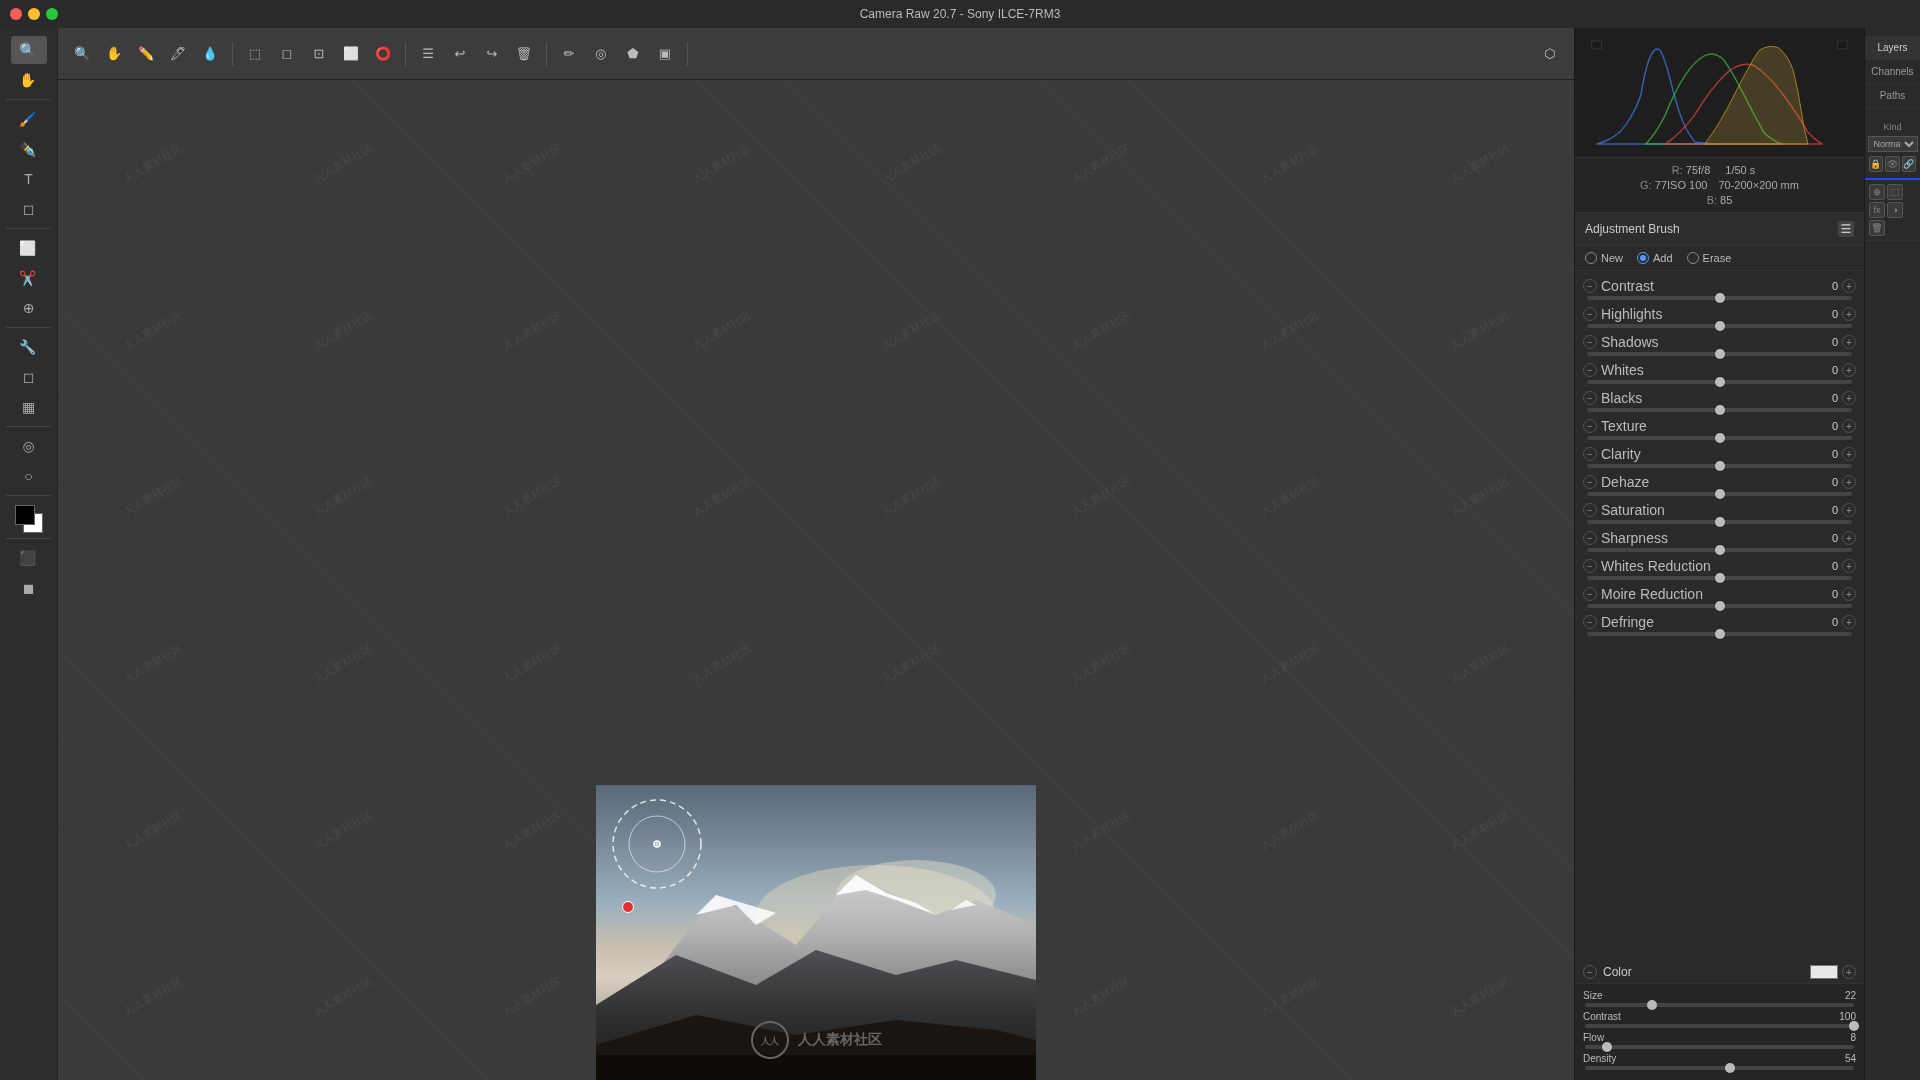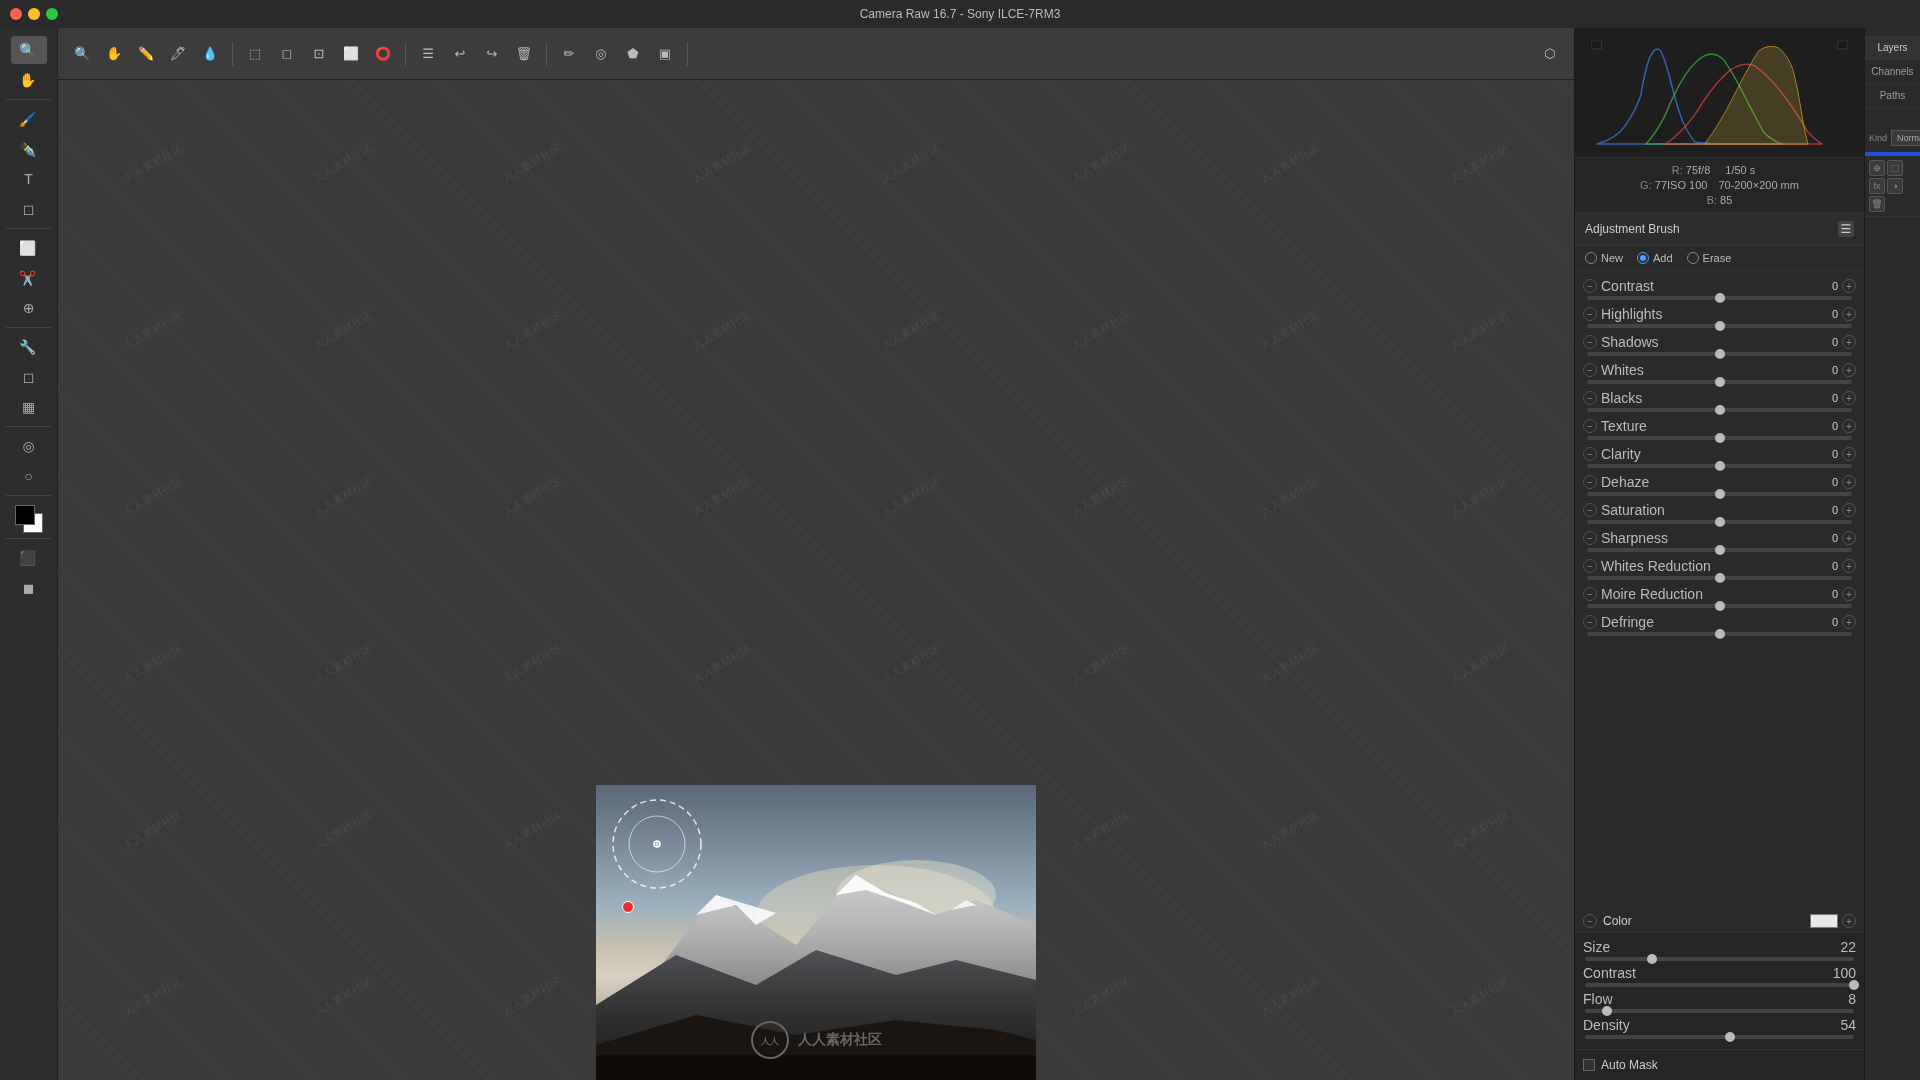--- a/index.html
+++ b/index.html
@@ -433,21 +433,21 @@
       background: #252525;
     }
     .size-row {
       display: flex;
       flex-direction: column;
       margin-bottom: 4px;
     }
     .size-header {
       display: flex;
       justify-content: space-between;
-      font-size: 14px;
+      font-size: 10px;
       color: #bbb;
       margin-bottom: 2px;
     }
     .size-track {
       height: 4px;
       background: #444;
       border-radius: 2px;
       position: relative;
       margin: 0 2px;
     }
@@ -494,23 +494,23 @@
       color: #999;
       text-align: center;
       cursor: pointer;
       border-bottom: 1px solid #333;
     }
     .fr-tab.active { color: #ccc; background: #333; }
 
     .fr-controls {
       padding: 6px 4px;
       display: flex;
+      flex-direction: column;
       gap: 4px;
-      border-bottom: 4px solid #1d4ed8;
-      margin-top: 8px;
+      border-bottom: 2px solid #1d4ed8;
     }
     .fr-row {
       display: flex;
       gap: 3px;
       align-items: center;
       justify-content: center;
     }
     .fr-icon {
       width: 16px;
       height: 16px;
@@ -555,21 +555,21 @@
   </style>
 </head>
 <body>
 
 <div id="titlebar">
   <div class="traffic-lights">
     <div class="traffic-light tl-red"></div>
     <div class="traffic-light tl-yellow"></div>
     <div class="traffic-light tl-green"></div>
   </div>
-  <span class="title">Camera Raw 16.7 - Sony ILCE-7RM3</span>
+  <span class="title">Camera Raw 20.7 - Sony ILCE-7RM3</span>
 </div>
 
 <div id="main-layout">
 
   <div id="left-toolbar">
 
     <div class="tool-btn active">🔍</div>
     <div class="tool-btn">✋</div>
     <div class="tool-separator"></div>
     <div class="tool-btn">🖌️</div>
@@ -1065,26 +1065,20 @@
     <div class="size-header">
       <span>Density</span>
       <span>54</span>
     </div>
     <div class="size-track">
       <div class="size-thumb" style="left: 54%;"></div>
     </div>
   </div>
       </div>
 
-    <div style="padding: 4px 8px; background:#252525; border-top:1px solid #333;">
-      <div class="auto-mask-row">
-        <div class="checkbox-box"></div>
-        <span>Auto Mask</span>
-      </div>
-    </div>
   </div>
 
   <div id="far-right">
     <div class="far-right-tabs">
       <div class="fr-tab active">Layers</div>
       <div class="fr-tab">Channels</div>
       <div class="fr-tab">Paths</div>
     </div>
 
     <div class="fr-controls">

